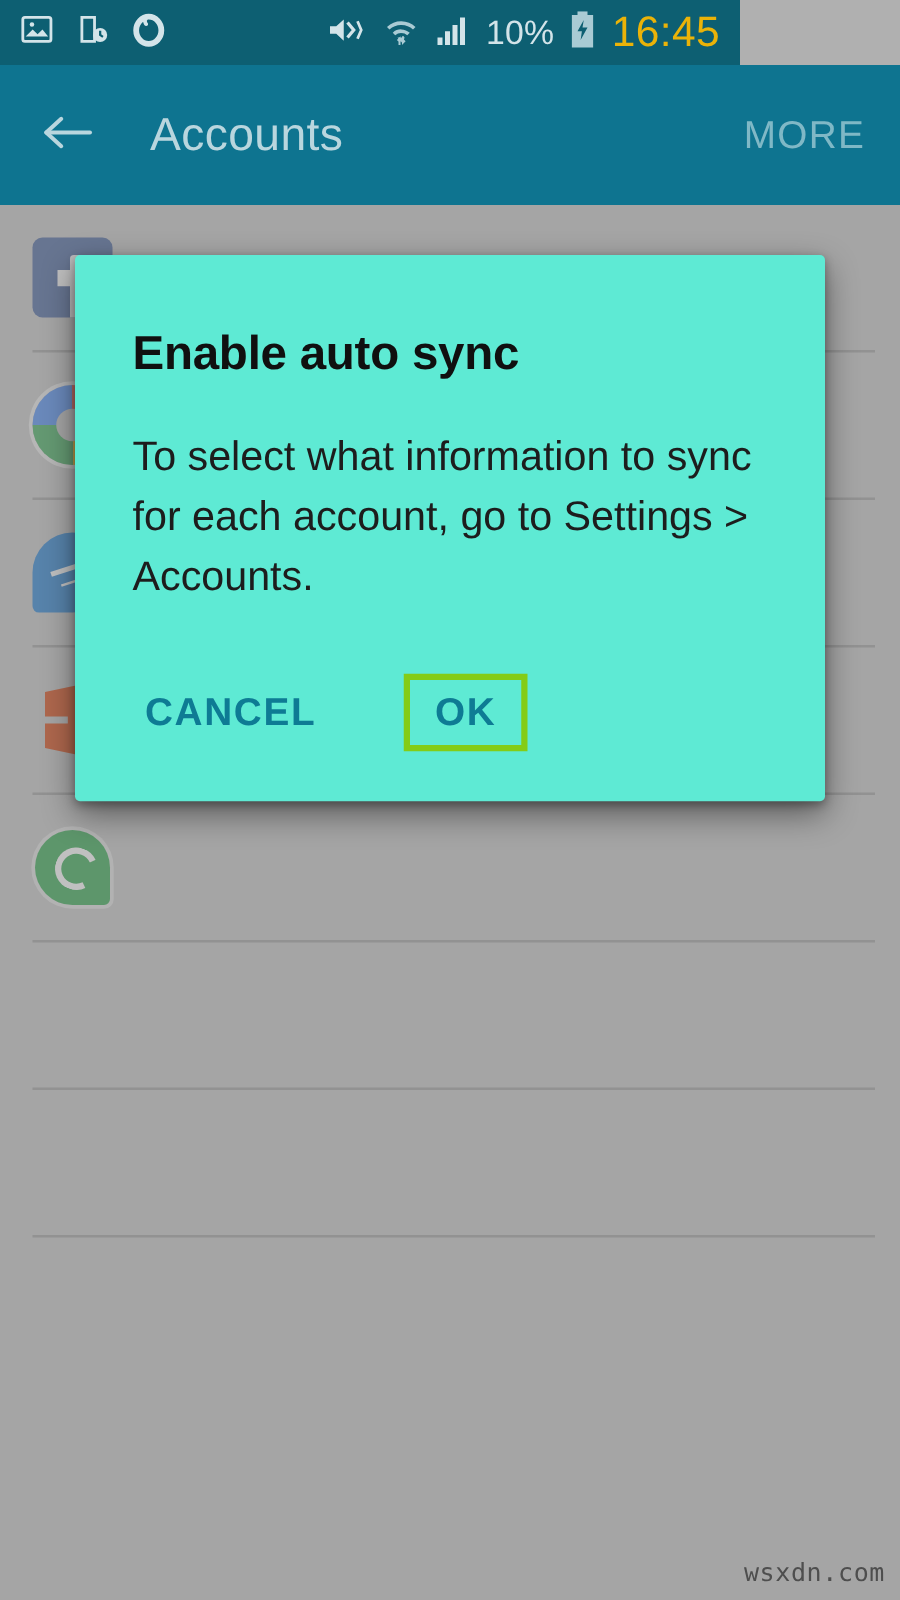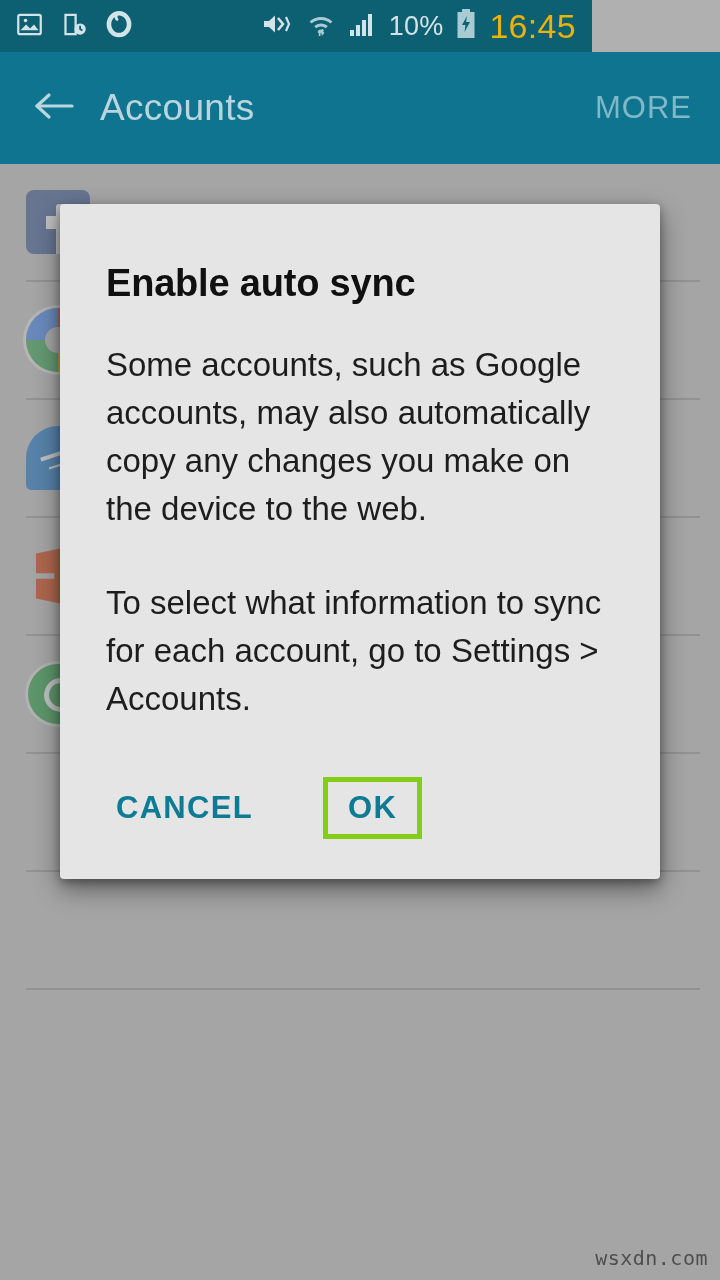--- a/index.html
+++ b/index.html
@@ -27,21 +27,21 @@
 
   
   .appbar {
     position:absolute; top:52px; left:0; width:720px; height:112px;
     background:#0e7490;
     display:flex; align-items:center;
     padding:0 28px;
   }
   .back-btn { width:52px; height:52px; display:flex; align-items:center; justify-content:center; cursor:pointer; }
   .appbar-title {
-    font-size:37px; color:#b9d6de; margin-left:20px; font-weight:400; letter-spacing:0.3px;
+    font-size:37px; color:#b9d6de; margin-left:40px; font-weight:400; letter-spacing:0.3px;
   }
   .more-btn {
     margin-left:auto; font-size:31px; color:#7fb8c6; letter-spacing:1px; cursor:pointer;
   }
 
   
   .acct-list { position:absolute; top:164px; left:0; width:720px; height:1116px; background:#c3c3c3; }
   .acct-row { position:absolute; left:0; width:720px; height:118px; }
   .acct-row .ico { position:absolute; left:26px; top:26px; width:64px; height:64px; }
   .acct-row .divider { position:absolute; left:26px; right:20px; bottom:0; height:2px; background:#9a9a9a; }
@@ -89,21 +89,21 @@
     border:5px solid #ffffff; border-radius:50%; border-right-color:transparent;
     transform:rotate(20deg);
   }
 
   
   .scrim { position:absolute; top:164px; left:0; width:720px; height:1116px; background:rgba(140,140,140,0.55); }
 
   
   .dialog {
     position:absolute; left:60px; top:204px; width:600px;
-    background:#e5e5e5; border-radius:4px;
+    background:#5eead4; border-radius:4px;
     box-shadow:0 10px 26px rgba(0,0,0,0.45), 0 3px 8px rgba(0,0,0,0.3);
     padding:0 46px;
   }
   .dlg-title {
     font-size:38px; font-weight:bold; color:#101010;
     padding-top:58px; letter-spacing:-0.2px;
   }
   .dlg-body { padding-top:36px; }
   .dlg-para {
     font-size:33px; line-height:48px; color:#1d1d1d; margin-bottom:46px;
@@ -238,21 +238,20 @@
     <div class="acct-row" style="top:708px">
       <div class="divider"></div>
     </div>
   </div>
 
   <div class="scrim"></div>
 
   <div class="dialog">
     <div class="dlg-title">Enable auto sync</div>
     <div class="dlg-body">
-      <p class="dlg-para">Some accounts, such as Google accounts, may also automatically copy any changes you make on the device to the web.</p>
       <p class="dlg-para">To select what information to sync for each account, go to Settings &gt; Accounts.</p>
     </div>
     <div class="dlg-actions">
       <button class="dlg-btn btn-cancel">CANCEL</button>
       <span class="ok-wrap">
         <button class="dlg-btn">OK</button>
       </span>
     </div>
   </div>
 

